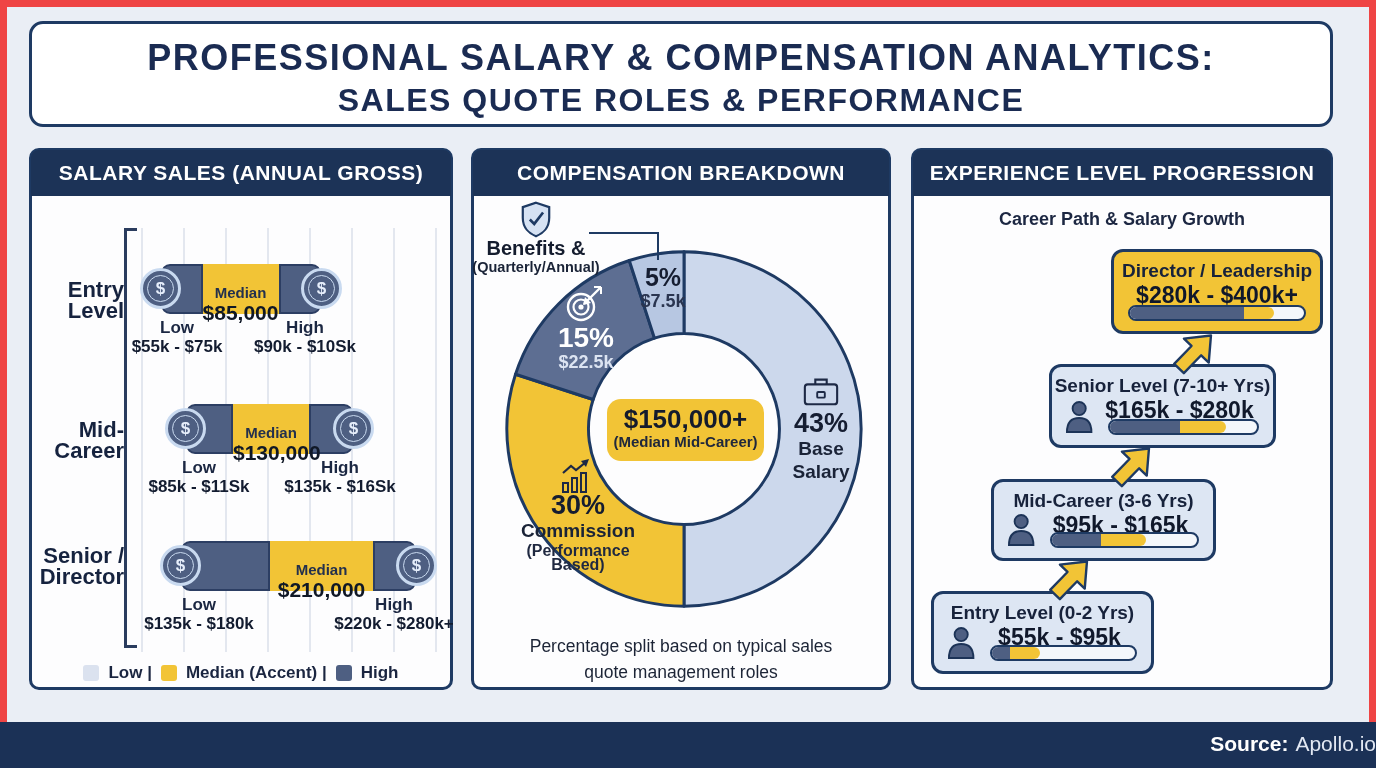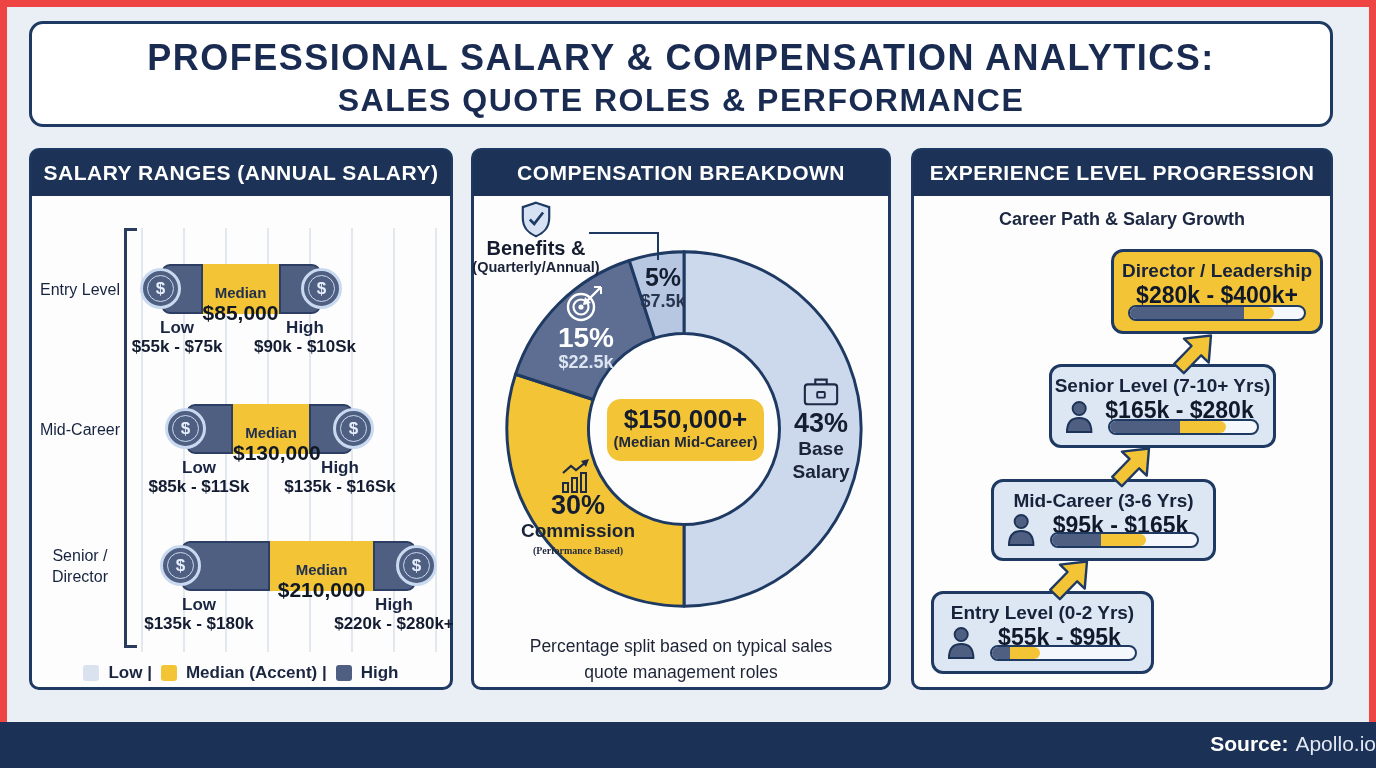--- a/index.html
+++ b/index.html
@@ -17,21 +17,21 @@
   .panel header{position:absolute;left:-1px;top:-1px;right:-1px;height:46px;background:#1c3357;
     border-radius:8px 8px 0 0;color:#fff;font-size:21px;font-weight:800;letter-spacing:.5px;
     text-align:center;line-height:46px;}
   .p-left{left:29px;width:424px;}
   .p-mid{left:471px;width:420px;}
   .p-right{left:911px;width:422px;}
   
   .grid{position:absolute;top:77px;height:424px;width:2px;background:#e3e7ef;}
   .axis{position:absolute;left:92px;top:77px;width:13px;height:420px;border-left:3px solid #2a3c5e;
     border-top:3px solid #2a3c5e;border-bottom:3px solid #2a3c5e;}
-  .rowlab{position:absolute;left:4px;width:88px;text-align:center;font-size:16px;font-weight:400;
+  .rowlab{position:absolute;left:4px;width:88px;text-align:right;font-size:22px;font-weight:700;
     color:#16233f;line-height:21px;}
   .sbar{position:absolute;height:50px;background:#4e5f82;border:2.5px solid #2c3e63;border-radius:9px;}
   .sbar .med{position:absolute;top:-2.5px;height:50px;background:#f2c436;border-left:2.5px solid #2c3e63;
     border-right:2.5px solid #2c3e63;text-align:center;padding-top:20px;}
   .med .ml{display:block;font-size:15px;font-weight:700;color:#23304d;line-height:17px;}
   .med .mv{display:block;font-size:21px;font-weight:800;color:#101826;line-height:23px;}
   .coin{position:absolute;top:2px;width:41px;height:41px;border-radius:50%;background:#4e5f82;
     border:3px solid #c9daf0;}
   .coin i{position:absolute;left:4px;top:4px;right:4px;bottom:4px;border:1.5px solid #c9daf0;
     border-radius:50%;font-style:normal;color:#e6eefb;font-size:17px;font-weight:700;
@@ -43,21 +43,21 @@
     align-items:center;font-size:17px;font-weight:600;color:#1a2540;}
   .sw{width:16px;height:16px;border-radius:3px;display:inline-block;}
   
   .donut{position:absolute;left:23px;top:91px;}
   .dlabel{position:absolute;transform:translateX(-50%);text-align:center;z-index:3;}
   .pct-b{font-size:27px;font-weight:800;color:#151d31;line-height:28px;}
   .pct-w{font-size:28px;font-weight:800;color:#ffffff;line-height:29px;}
   .val-b{font-size:18px;font-weight:600;color:#2a3550;line-height:21px;}
   .val-w{font-size:18px;font-weight:600;color:#dce4f2;line-height:21px;}
   .slab{font-size:19px;font-weight:800;color:#1a2337;line-height:23px;}
-  .ssub{font-size:10px;font-weight:800;color:#1f2840;line-height:14px;font-family:Liberation Serif, serif;}
+  .ssub{font-size:16px;font-weight:800;color:#1f2840;line-height:14px;}
   .centerbox{position:absolute;left:133px;top:248px;width:157px;height:62px;background:#f2c436;
     border-radius:14px;text-align:center;padding-top:6px;z-index:4;}
   .centerbox .cv{font-size:26px;font-weight:800;color:#141b2d;line-height:28px;}
   .centerbox .cc{font-size:15px;font-weight:700;color:#20283c;line-height:18px;}
   .callout{position:absolute;text-align:center;z-index:3;}
   .elbow{position:absolute;left:115px;top:81px;width:70px;height:28px;border-top:2.5px solid #1e3a63;
     border-right:2.5px solid #1e3a63;z-index:2;}
   .caption{position:absolute;left:0;right:0;top:482px;text-align:center;font-size:17.5px;
     font-weight:500;color:#1c2436;line-height:26px;}
   
@@ -85,21 +85,21 @@
 
 <div class="canvas">
   <div class="inner"></div>
 
   <div class="titlebox">
     <div class="t1">PROFESSIONAL SALARY &amp; COMPENSATION ANALYTICS:</div>
     <div class="t2">SALES QUOTE ROLES &amp; PERFORMANCE</div>
   </div>
 
   <section class="panel p-left">
-    <header>SALARY RANGES (ANNUAL SALARY)</header>
+    <header>SALARY SALES (ANNUAL GROSS)</header>
 
     <div class="grid" style="left:109px"></div>
     <div class="grid" style="left:151px"></div>
     <div class="grid" style="left:193px"></div>
     <div class="grid" style="left:235px"></div>
     <div class="grid" style="left:277px"></div>
     <div class="grid" style="left:319px"></div>
     <div class="grid" style="left:361px"></div>
     <div class="grid" style="left:403px"></div>
     <div class="axis"></div>

